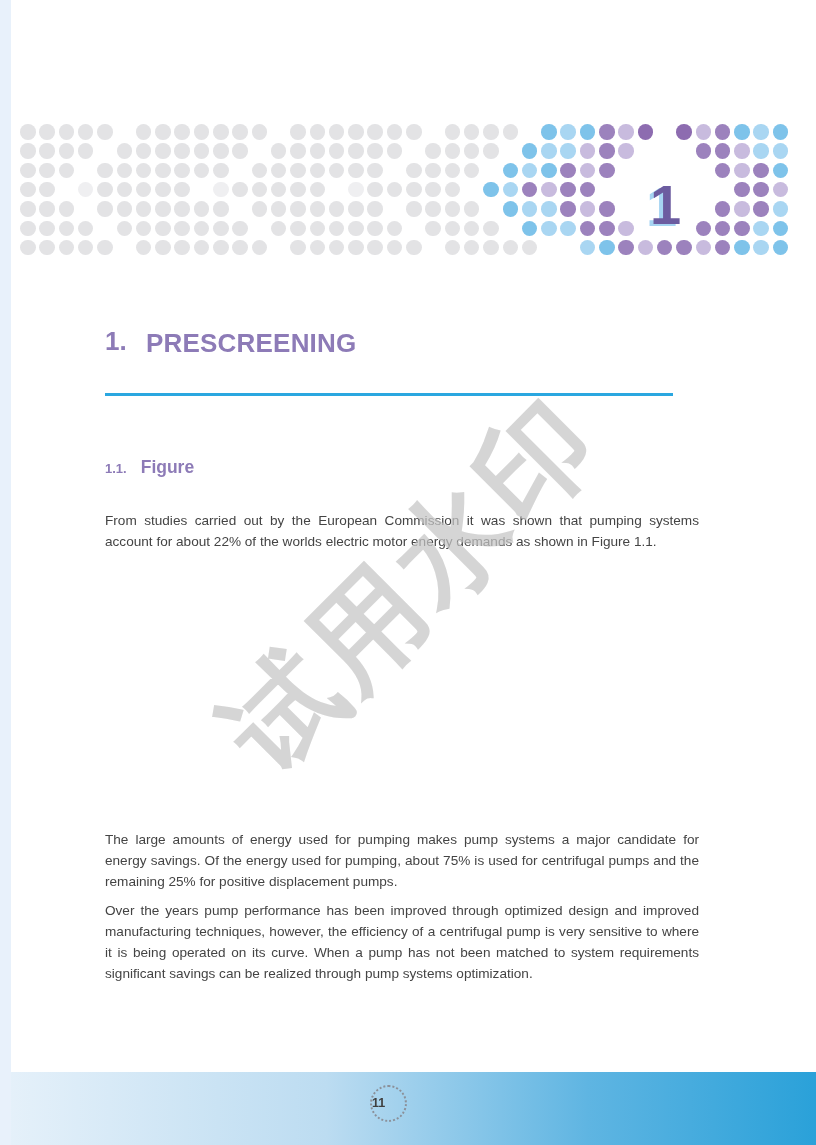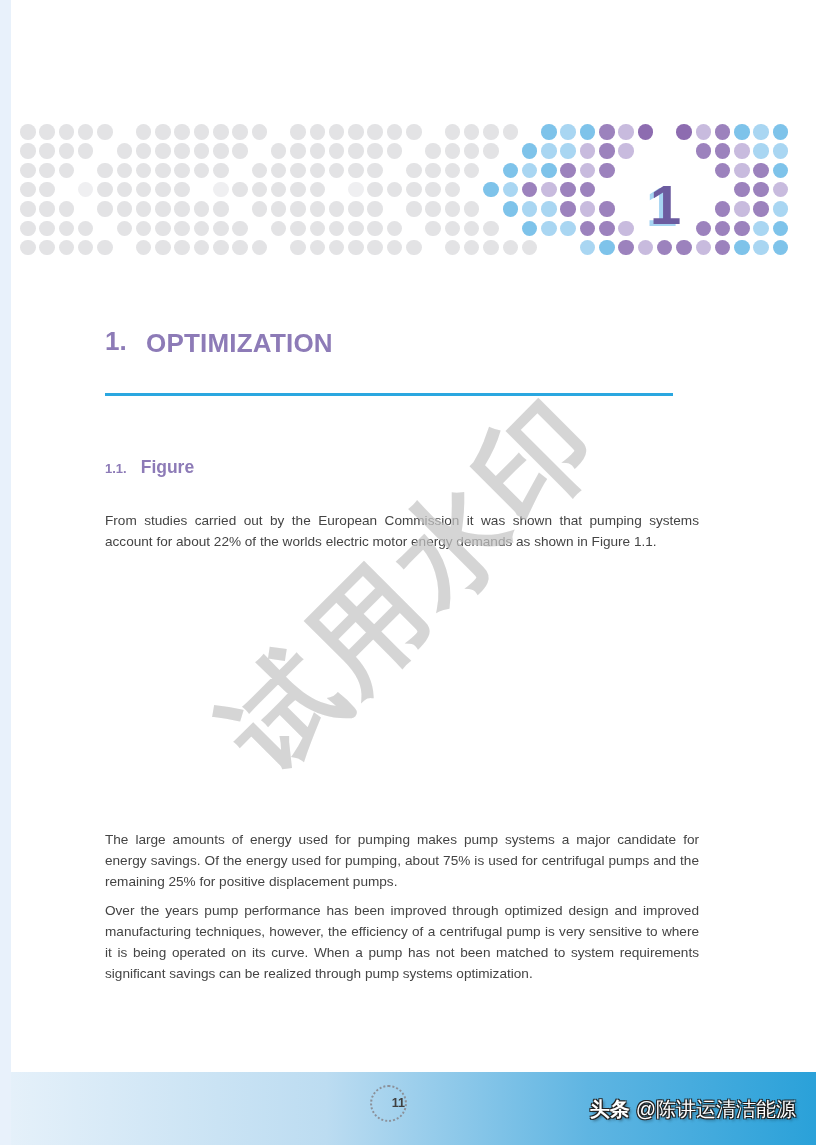--- a/index.html
+++ b/index.html
@@ -42,21 +42,21 @@
 
   
   .watermark{position:absolute;left:412px;top:585px;transform:translate(-50%,-50%) rotate(-45deg);
     font-size:112px;font-weight:bold;color:rgba(197,197,197,0.72);letter-spacing:6px;
     white-space:nowrap;z-index:5;pointer-events:none;}
 
   
   .footer{position:absolute;left:0;top:1072px;width:816px;height:73px;z-index:8;
     background:linear-gradient(to right,#e6f1fa 0%,#bcdcf1 40%,#5fb5e2 72%,#2aa1d9 100%);}
   .page-badge{position:absolute;left:370px;top:13px;width:33px;height:33px;border:2px dotted #8b9099;
-    border-radius:50%;text-align:right;line-height:33px;font-size:12.5px;font-weight:bold;color:#3f3f3f;}
+    border-radius:50%;text-align:left;line-height:33px;font-size:12.5px;font-weight:bold;color:#3f3f3f;}
   .brand{position:absolute;right:20px;top:24px;font-size:20px;color:#ffffff;white-space:nowrap;
     text-shadow:1px 1px 0 #222,-1px 1px 0 #222,1px -1px 0 #222,-1px -1px 0 #222,2px 2px 3px rgba(0,0,0,0.45);}
   .brand .brand-bold{font-weight:bold;margin-right:6px;}
 </style>
 </head>
 <body>
 
 <div class="page">
 
   <div class="edge-strip"></div>
@@ -289,21 +289,21 @@
       <div class="dot" style="left: 734.1px; top: 239.8px; background: rgb(126, 195, 234);"></div>
       <div class="dot" style="left: 753.4px; top: 239.8px; background: rgb(169, 214, 242);"></div>
       <div class="dot" style="left: 772.7px; top: 239.8px; background: rgb(126, 195, 234);"></div>
     </div>
 
   <div class="chapter-numeral">1</div>
 
   <div class="h1-wrap">
     <span class="h1-num">1.</span>
     <div class="h1-text">
-      <div>OPTIMIZATION</div>
+      <div>PRESCREENING</div>
     </div>
   </div>
   <div class="h1-rule"></div>
 
   <div class="h2-wrap">
     <span class="h2-num">1.1.</span><span class="h2-text">Figure</span>
   </div>
 
   <p class="para p1">From studies carried out by the European Commission it was shown that pumping systems account for about 22% of the worlds electric motor energy demands as shown in Figure 1.1.</p>
 
@@ -327,18 +327,15 @@
 
   </div>
 
   <div class="watermark">试用水印</div>
 
   <p class="para p2">The large amounts of energy used for pumping makes pump systems a major candidate for energy savings. Of the energy used for pumping, about 75% is used for centrifugal pumps and the remaining 25% for positive displacement pumps.</p>
   <p class="para p3">Over the years pump performance has been improved through optimized design and improved manufacturing techniques, however, the efficiency of a centrifugal pump is very sensitive to where it is being operated on its curve. When a pump has not been matched to system requirements significant savings can be realized through pump systems optimization.</p>
 
   <div class="footer">
     <div class="page-badge">11</div>
-    <div class="brand">
-      <span class="brand-bold">头条</span><span>@陈讲运清洁能源</span>
-    </div>
   </div>
 
 </div>
 
 </body></html>

